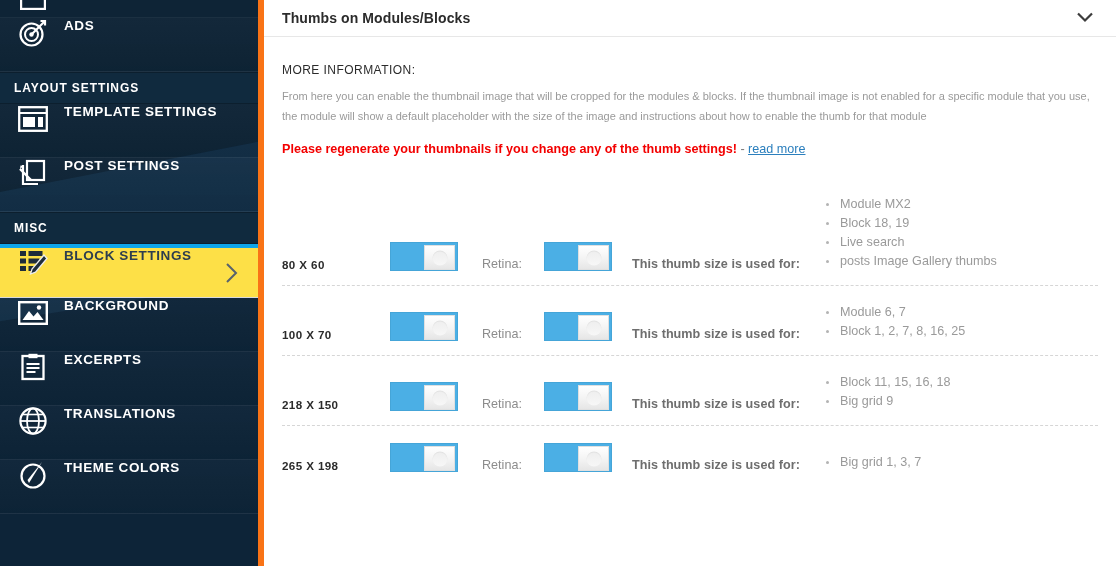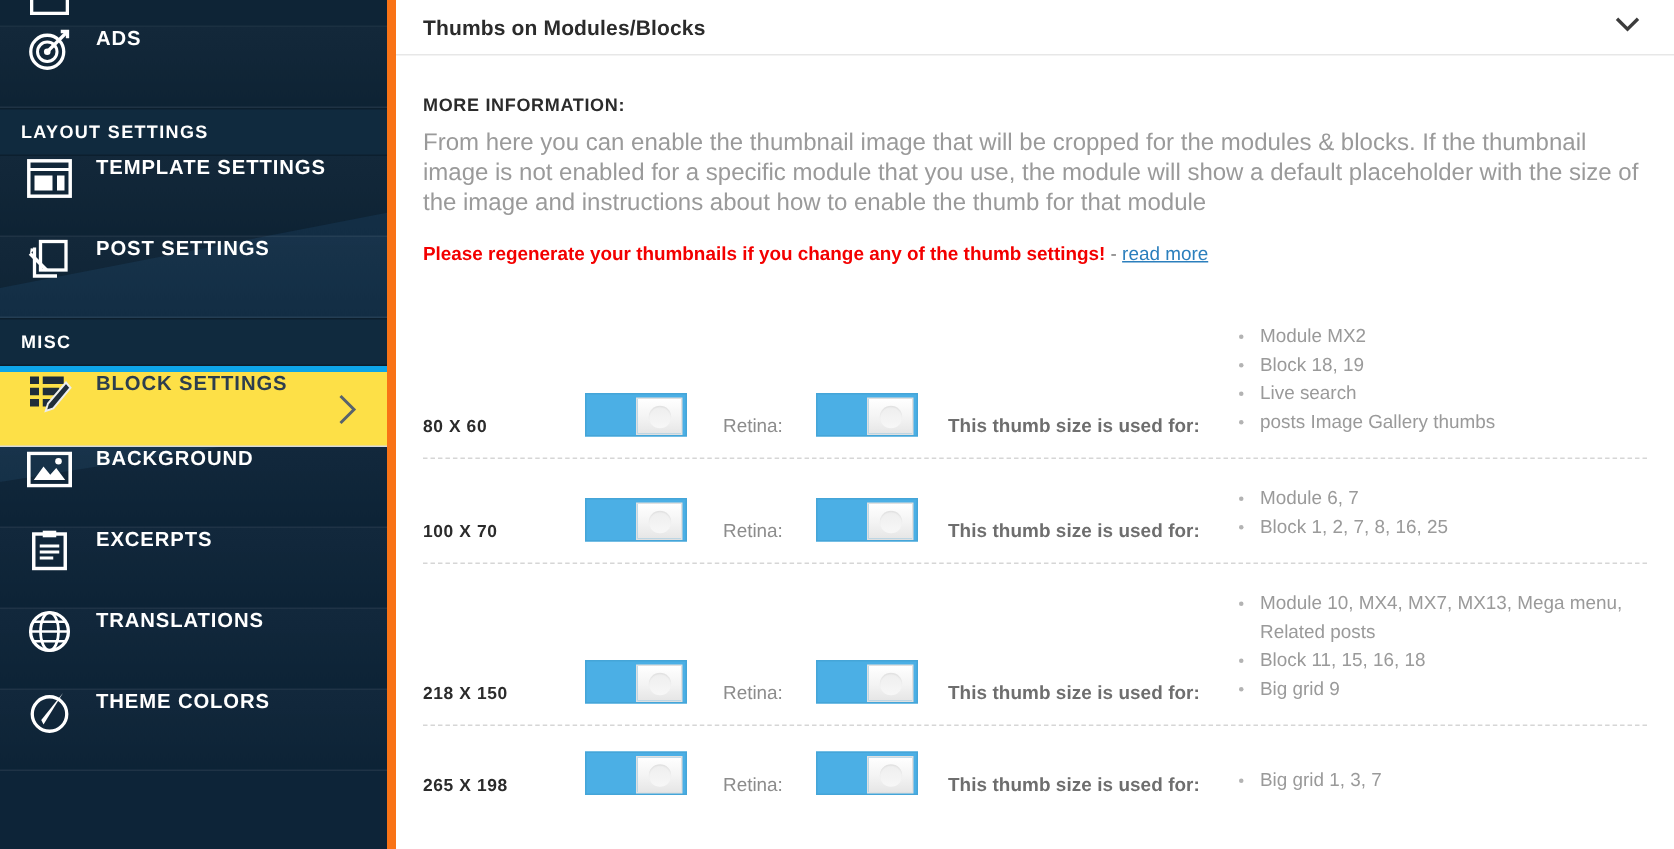--- a/index.html
+++ b/index.html
@@ -133,27 +133,27 @@
     color: #2b2b2b;
     letter-spacing: 0.1px;
   }
   #panel-body {
     padding: 0 18px 0 18px;
   }
 
   .more-info-label {
     margin-top: 26px;
     font-size: 12px;
-    font-weight: bold;
+    font-weight: normal;
     color: #2b2b2b;
     letter-spacing: 0.45px;
   }
   .more-info-text {
     margin-top: 9px;
-    font-size: 16px;
+    font-size: 11px;
     line-height: 20px;
     color: #9a9a9a;
     max-width: 816px;
   }
   .warn-line {
     margin-top: 16px;
     font-size: 12.6px;
     font-weight: bold;
     color: #f30000;
   }
@@ -463,21 +463,20 @@
               </span>
           </div>
           <div class="tr-retina-label">Retina:</div>
           <div class="tr-retina-toggle">
             <span class="tgl">
                 <span class="knob"></span>
               </span>
           </div>
           <div class="tr-usedfor">This thumb size is used for:</div>
           <ul class="tr-list">
-            <li>Module 10, MX4, MX7, MX13, Mega menu, Related posts</li>
             <li>Block 11, 15, 16, 18</li>
             <li>Big grid 9</li>
           </ul>
         </div>
 
         <div class="thumb-row">
           <div class="tr-size">265 X 198</div>
           <div class="tr-toggle-wrap">
             <span class="tgl">
                 <span class="knob"></span>

